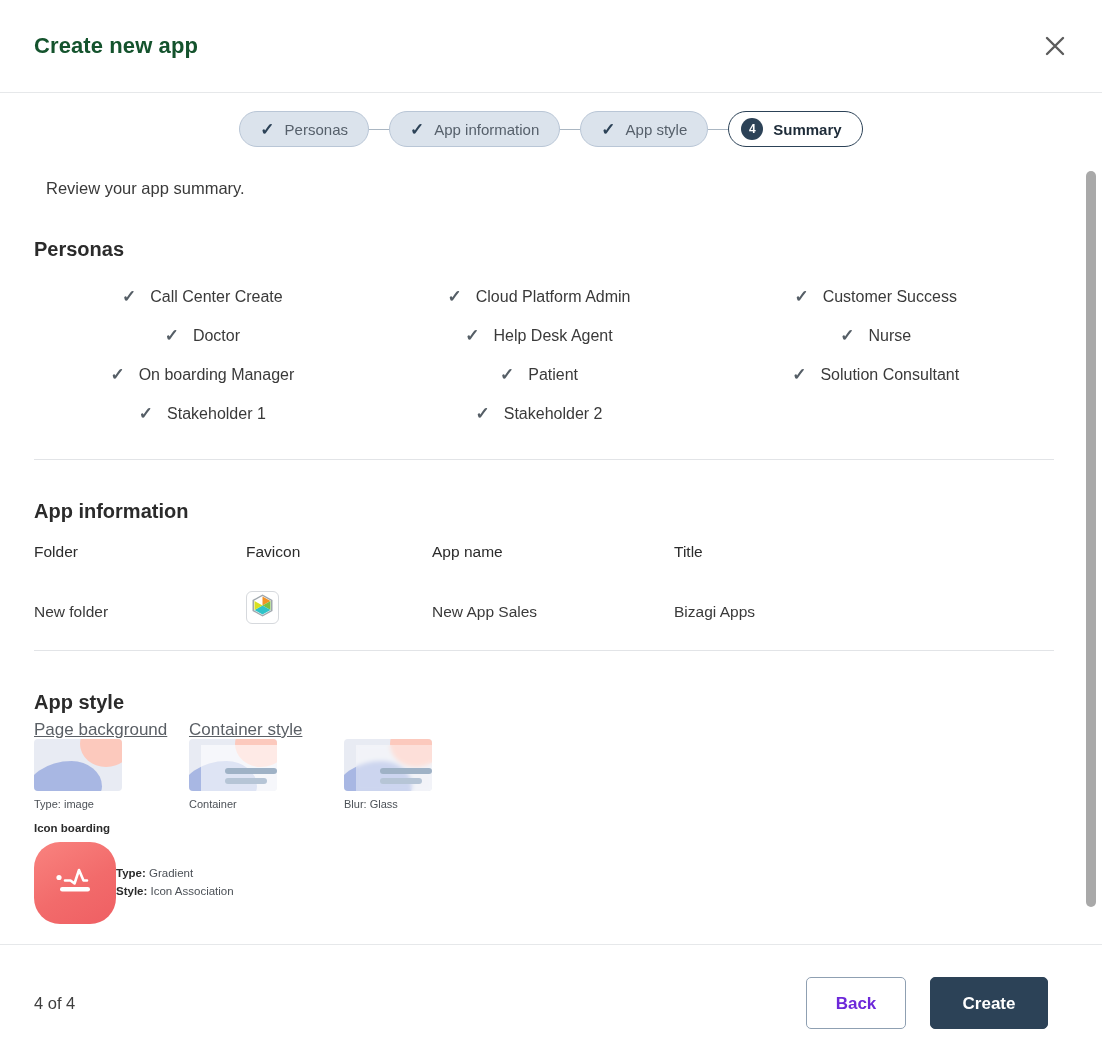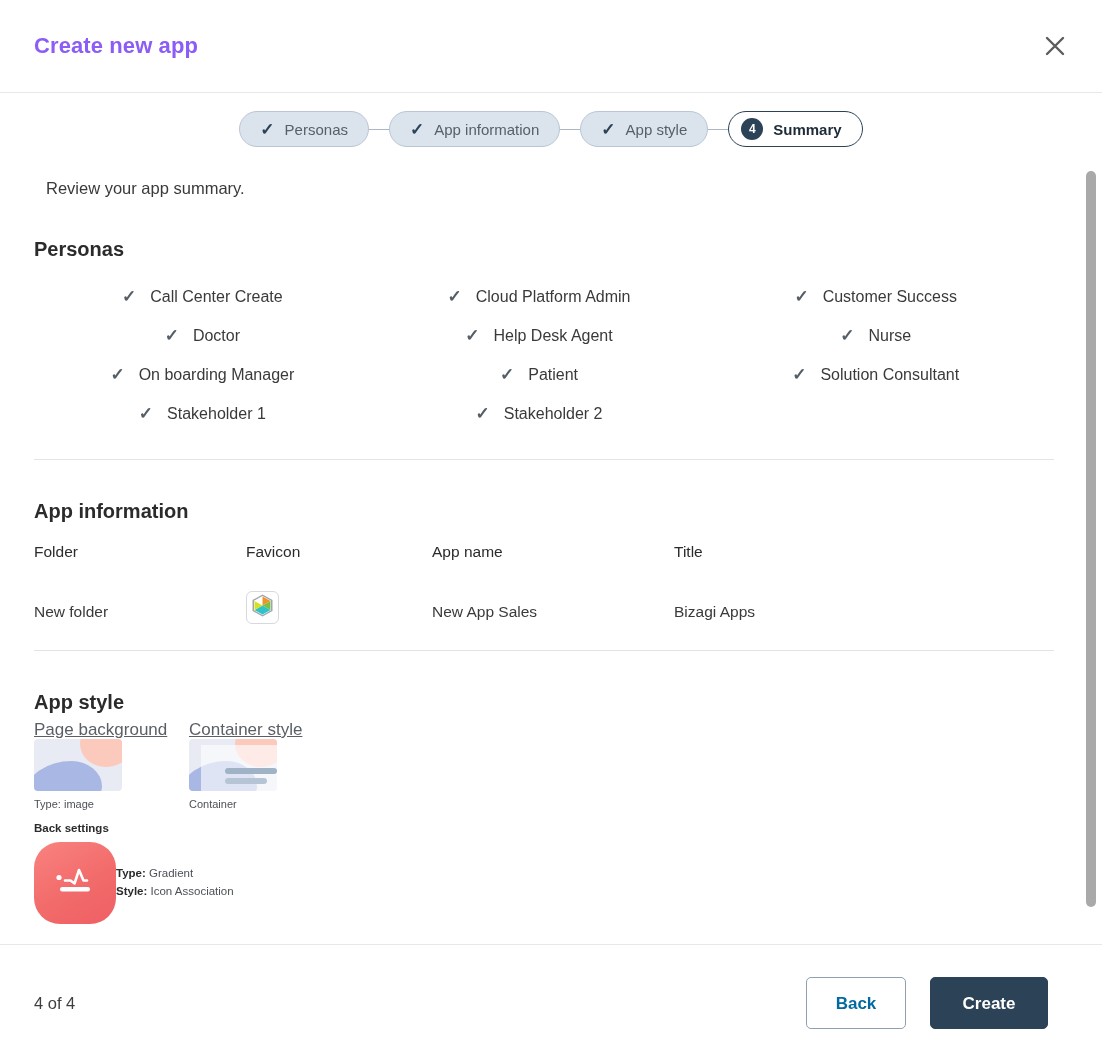--- a/index.html
+++ b/index.html
@@ -14,21 +14,21 @@
 
   .modal { position: relative; width: 1102px; height: 1061px; background:#fff; display:flex; flex-direction:column; }
 
   
   .modal-header {
     height: 93px; flex: 0 0 93px;
     border-bottom: 1px solid #e6e8ea;
     display: flex; align-items: center;
     padding: 0 30px 0 34px;
   }
-  .modal-title { font-size: 22px; font-weight: 700; color: #8b5cf6; letter-spacing: .1px; }
+  .modal-title { font-size: 22px; font-weight: 700; color: #14532d; letter-spacing: .1px; }
   .spacer { flex: 1 1 auto; }
   .close-btn {
     width: 34px; height: 34px; display:flex; align-items:center; justify-content:center;
     cursor: pointer; background: none; border: none; padding: 0;
   }
   .close-btn svg { display:block; }
 
   
   .stepper {
     display: flex; align-items: center; justify-content: center;
@@ -163,21 +163,21 @@
   .modal-footer {
     flex: 0 0 117px; height: 117px;
     border-top: 1px solid #e6e8ea;
     display:flex; align-items:center; padding: 0 54px 0 34px;
   }
   .page-count { font-size: 16.5px; color: #3f3f3f; }
   .btn {
     height: 52px; border-radius: 5px; font-size: 17px; font-weight: 700;
     cursor: pointer; padding: 0 26px; line-height: 1;
   }
-  .btn-back { background:#fff; color:#0369a1; border:1px solid #8fa0b2; min-width: 100px; }
+  .btn-back { background:#fff; color:#6d28d9; border:1px solid #8fa0b2; min-width: 100px; }
   .btn-create { background:#2c4257; color:#fff; border:1px solid #2c4257; min-width: 118px; margin-left: 24px; }
 </style>
 </head>
 <body>
 
 <div class="modal">
 
   <div class="modal-header">
     <div class="modal-title">Create new app</div>
     <div class="spacer"></div>
@@ -319,23 +319,34 @@
           <div class="thumb card">
             <div class="corner"></div>
             <div class="blob"></div>
             <div class="panel"></div>
             <div class="bar1"></div>
             <div class="bar2"></div>
           </div>
           <div class="thumb-caption">Container</div>
         </div>
 
+        <div class="thumb-col">
+          <div class="thumb-caption-top"></div>
+          <div class="thumb card glass">
+            <div class="corner"></div>
+            <div class="blob"></div>
+            <div class="panel"></div>
+            <div class="bar1"></div>
+            <div class="bar2"></div>
+          </div>
+          <div class="thumb-caption">Blur: Glass</div>
+        </div>
       </div>
 
-      <div class="sub-label">Back settings</div>
+      <div class="sub-label">Icon boarding</div>
 
       <div class="icon-row">
         <div class="app-icon">
           <span>
             <svg width="44" height="30" viewBox="0 0 44 30" aria-hidden="true">
               <circle cx="6" cy="11.5" r="2.6" fill="#ffffff"></circle>
               <path d="M12 14.5 L17.5 14.5 L21.5 17.5 L26 4 L30.5 14.5 L34 14.5" stroke="#ffffff" stroke-width="2.6" fill="none" stroke-linecap="round" stroke-linejoin="round"></path>
               <rect x="7" y="21" width="30" height="4.4" rx="2.2" fill="#ffffff"></rect>
             </svg>
           </span>

